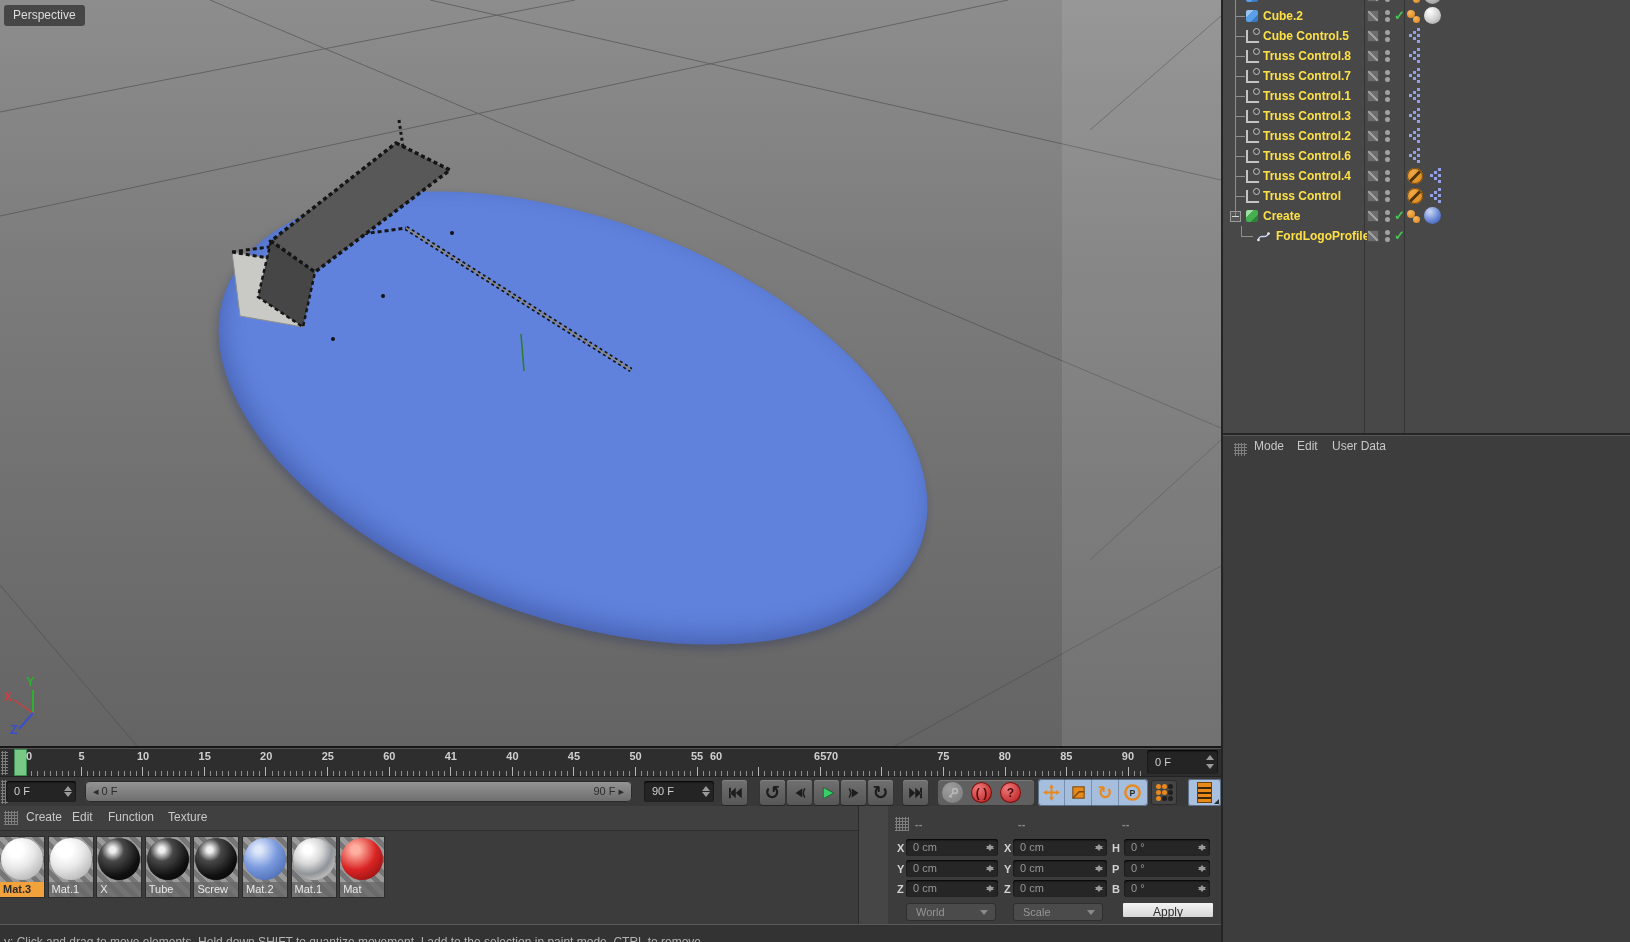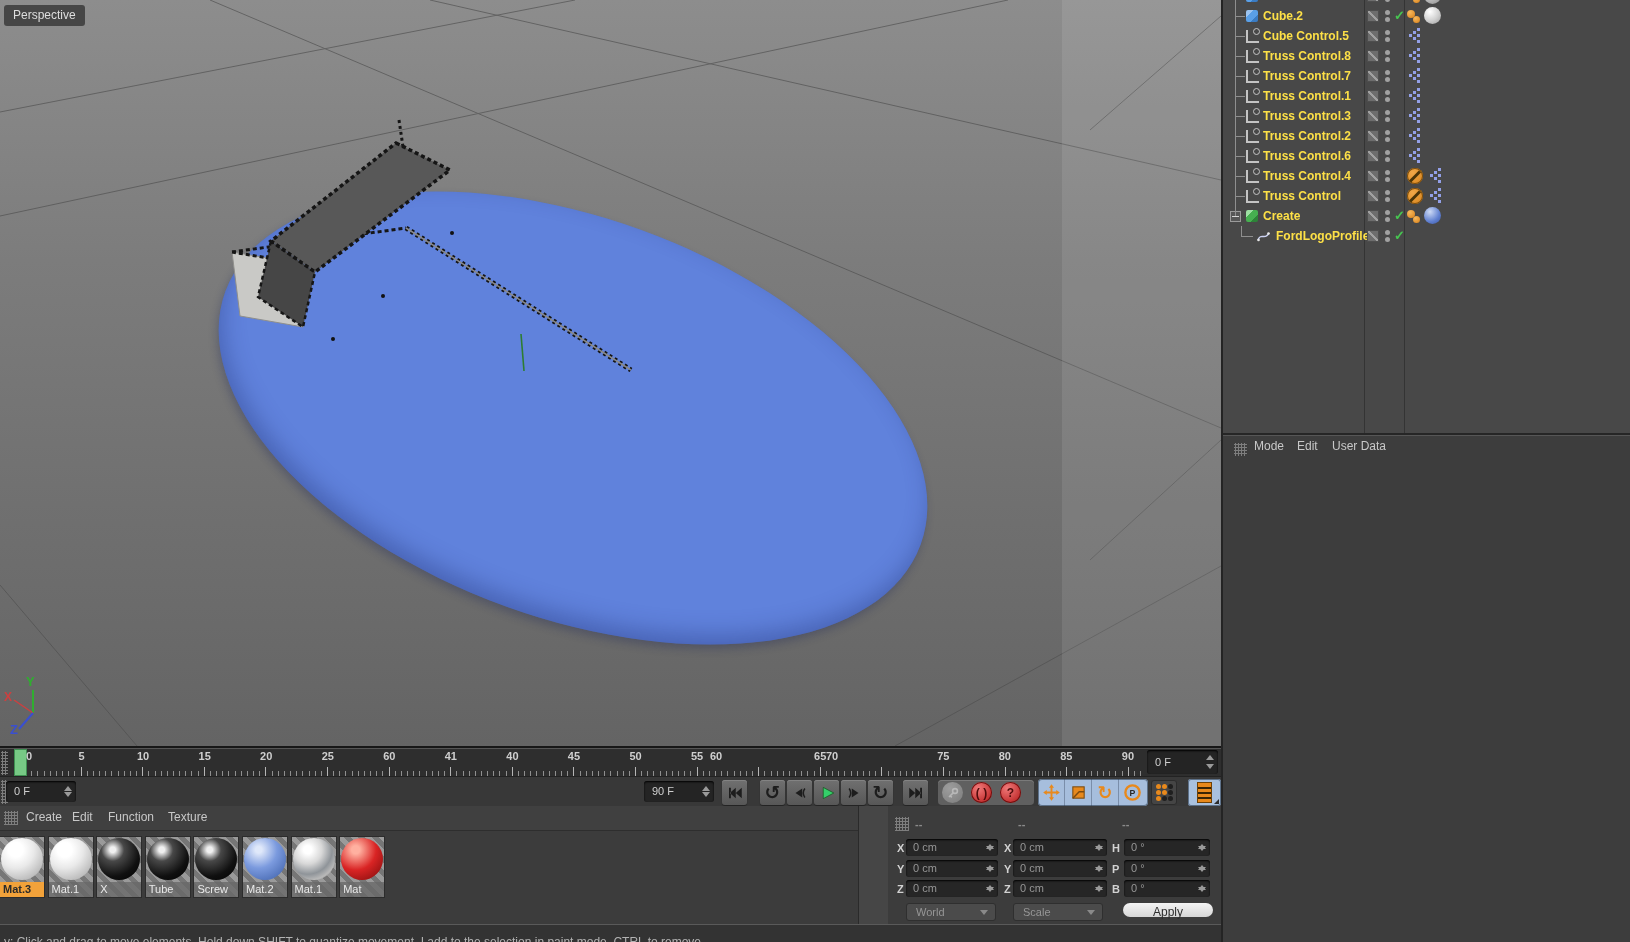--- a/index.html
+++ b/index.html
@@ -103,21 +103,21 @@
   .coord-lbl{position:absolute;color:#d2d2d2;font-size:11px;font-weight:bold;}
   .coord-field{position:absolute;height:17px;background:#262626;border-radius:3px;
     box-shadow:inset 0 1px 2px #000;color:#969696;font-size:11px;line-height:17px;
     padding-left:7px;box-sizing:border-box;}
   .coord-hdr{position:absolute;color:#8b8b8b;font-size:11px;font-weight:bold;}
   .dropdown{position:absolute;height:18px;border-radius:3px;background:#4b4b4b;
     box-shadow:inset 0 0 0 1px #2f2f2f;color:#969696;font-size:11px;line-height:18px;
     padding-left:10px;box-sizing:border-box;}
   .dropdown::after{content:"";position:absolute;right:8px;top:7px;border-left:4px solid transparent;
     border-right:4px solid transparent;border-top:5px solid #8a8a8a;}
-  #apply-btn{position:absolute;height:14px;border-radius:9px;
+  #apply-btn{position:absolute;height:14px;border-radius:1px;
     background:linear-gradient(180deg,#f4f4f4,#d6d6d6);color:#2e2e2e;font-size:12px;
     text-align:center;line-height:18px;}
   #statusbar{left:0;top:118px;width:1221px;height:18px;background:#333;border-top:1px solid #5a5a5a;overflow:hidden;}
   #status-text{position:absolute;left:4px;top:10px;color:#b3b3b3;font-size:12px;white-space:nowrap;}
 
   
   #rightpanel{left:1221px;top:0;width:409px;height:942px;background:#3d3d3d;border-left:2px solid #242424;}
   #om{left:0;top:0;width:409px;height:433px;background:#484848;overflow:hidden;}
   .om-div{position:absolute;top:0;width:1px;height:433px;background:#343434;}
   .om-row{position:absolute;left:0;width:409px;height:20px;}
@@ -233,20 +233,24 @@
   </div>
 </div>
 
 <div id="transport" class="abs">
   <div class="grip" style="left:1px;top:3px;height:24px"></div>
 
   <div class="framebox" style="left:6px;top:4px;width:70px;height:21px;line-height:21px">
     <span>0 F</span><span class="spin"></span>
   </div>
 
+  <div id="range-slider" class="abs">
+    <span class="abs" style="left:8px">◂ <span>0 F</span></span>
+    <span class="abs" style="right:8px"><span>90 F</span> ▸</span>
+  </div>
 
   <div class="framebox" style="left:644px;top:4px;width:70px;height:21px;line-height:21px">
     <span>90 F</span><span class="spin"></span>
   </div>
 
   <div class="tbtn" style="left:722px">
     <svg width="18" height="18" viewBox="0 0 24 24">
           <path d="M4 5h2.5v14H4z M21 5l-8 7 8 7z M13 5l-8 7 8 7z" fill="#1d1d1d"></path>
         </svg>
       </div>

